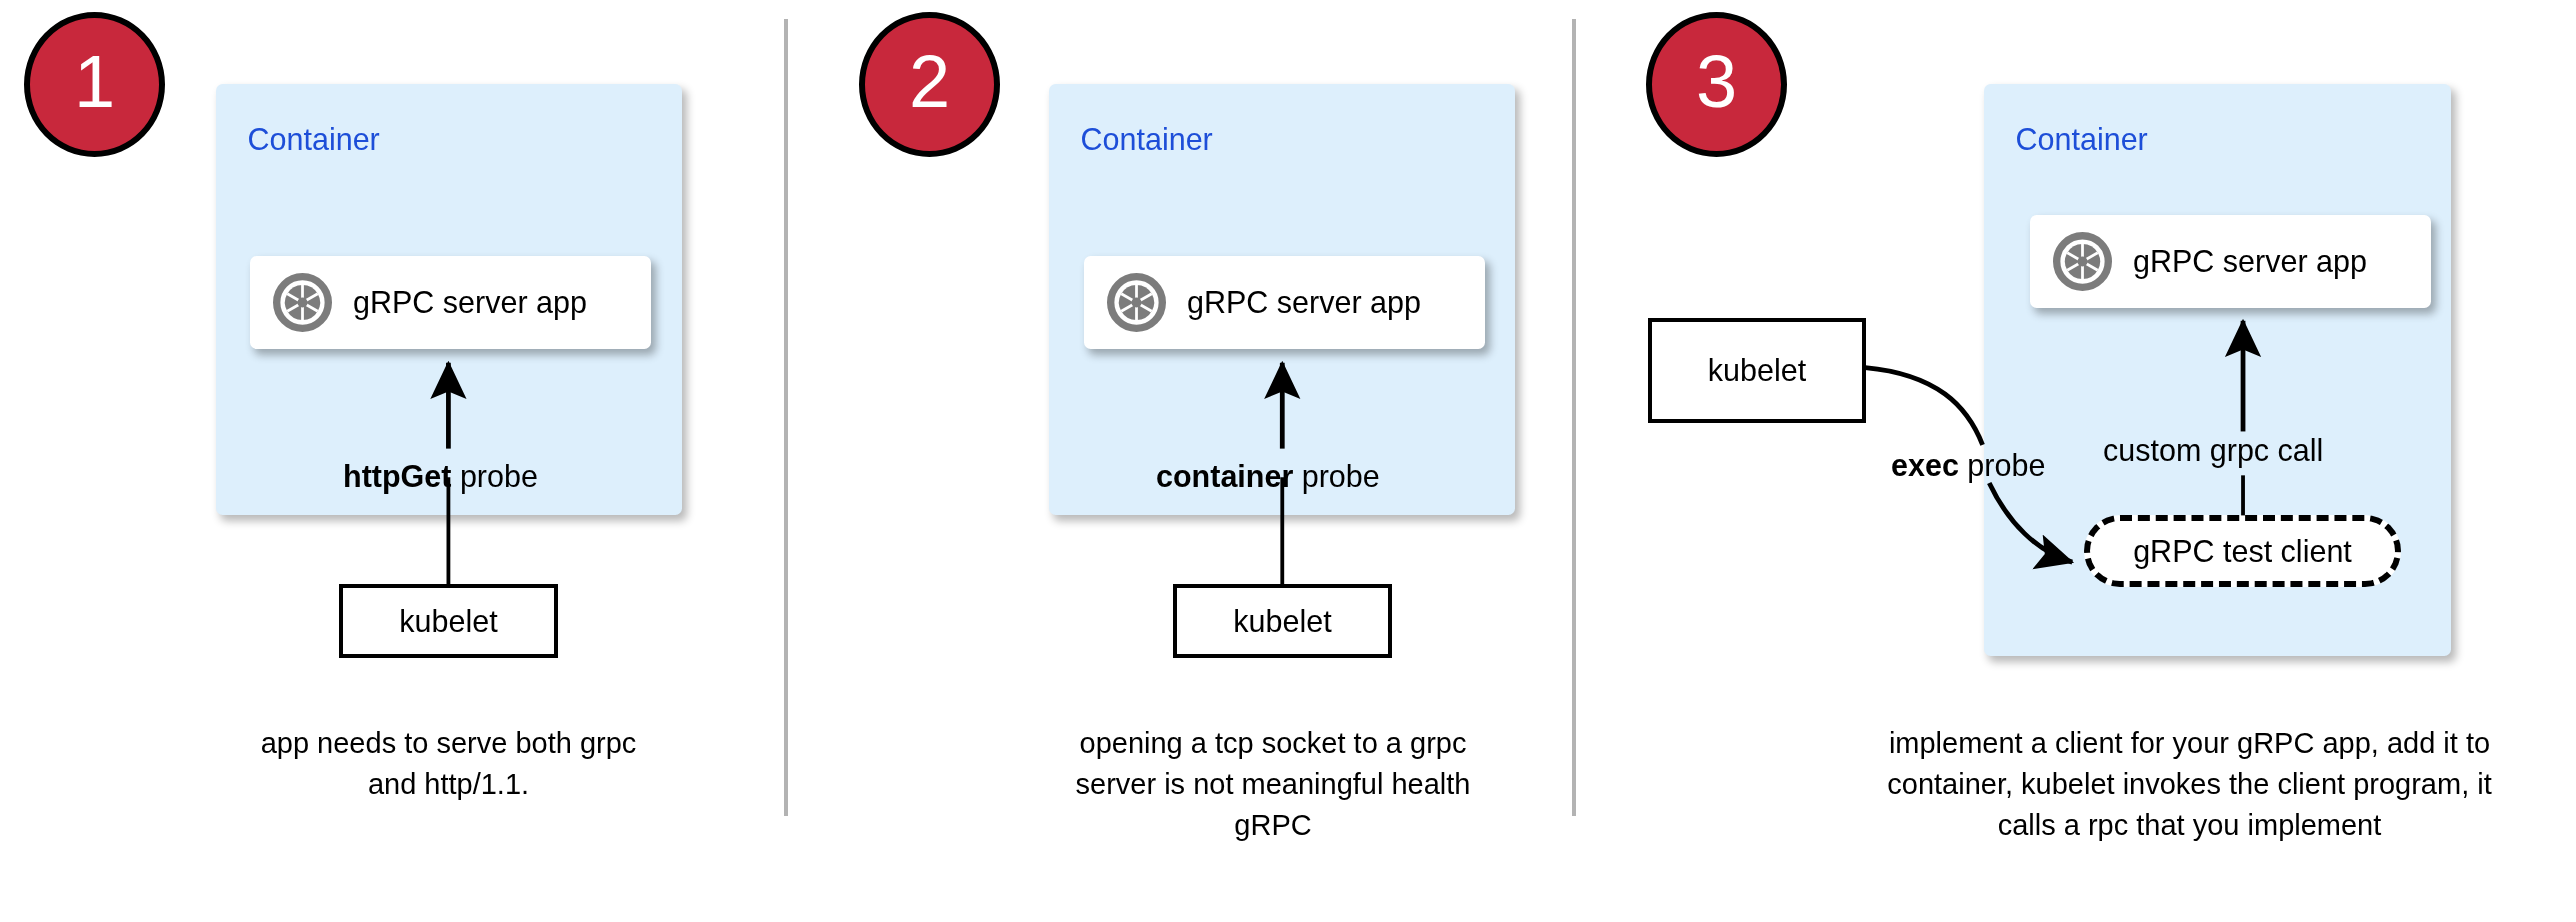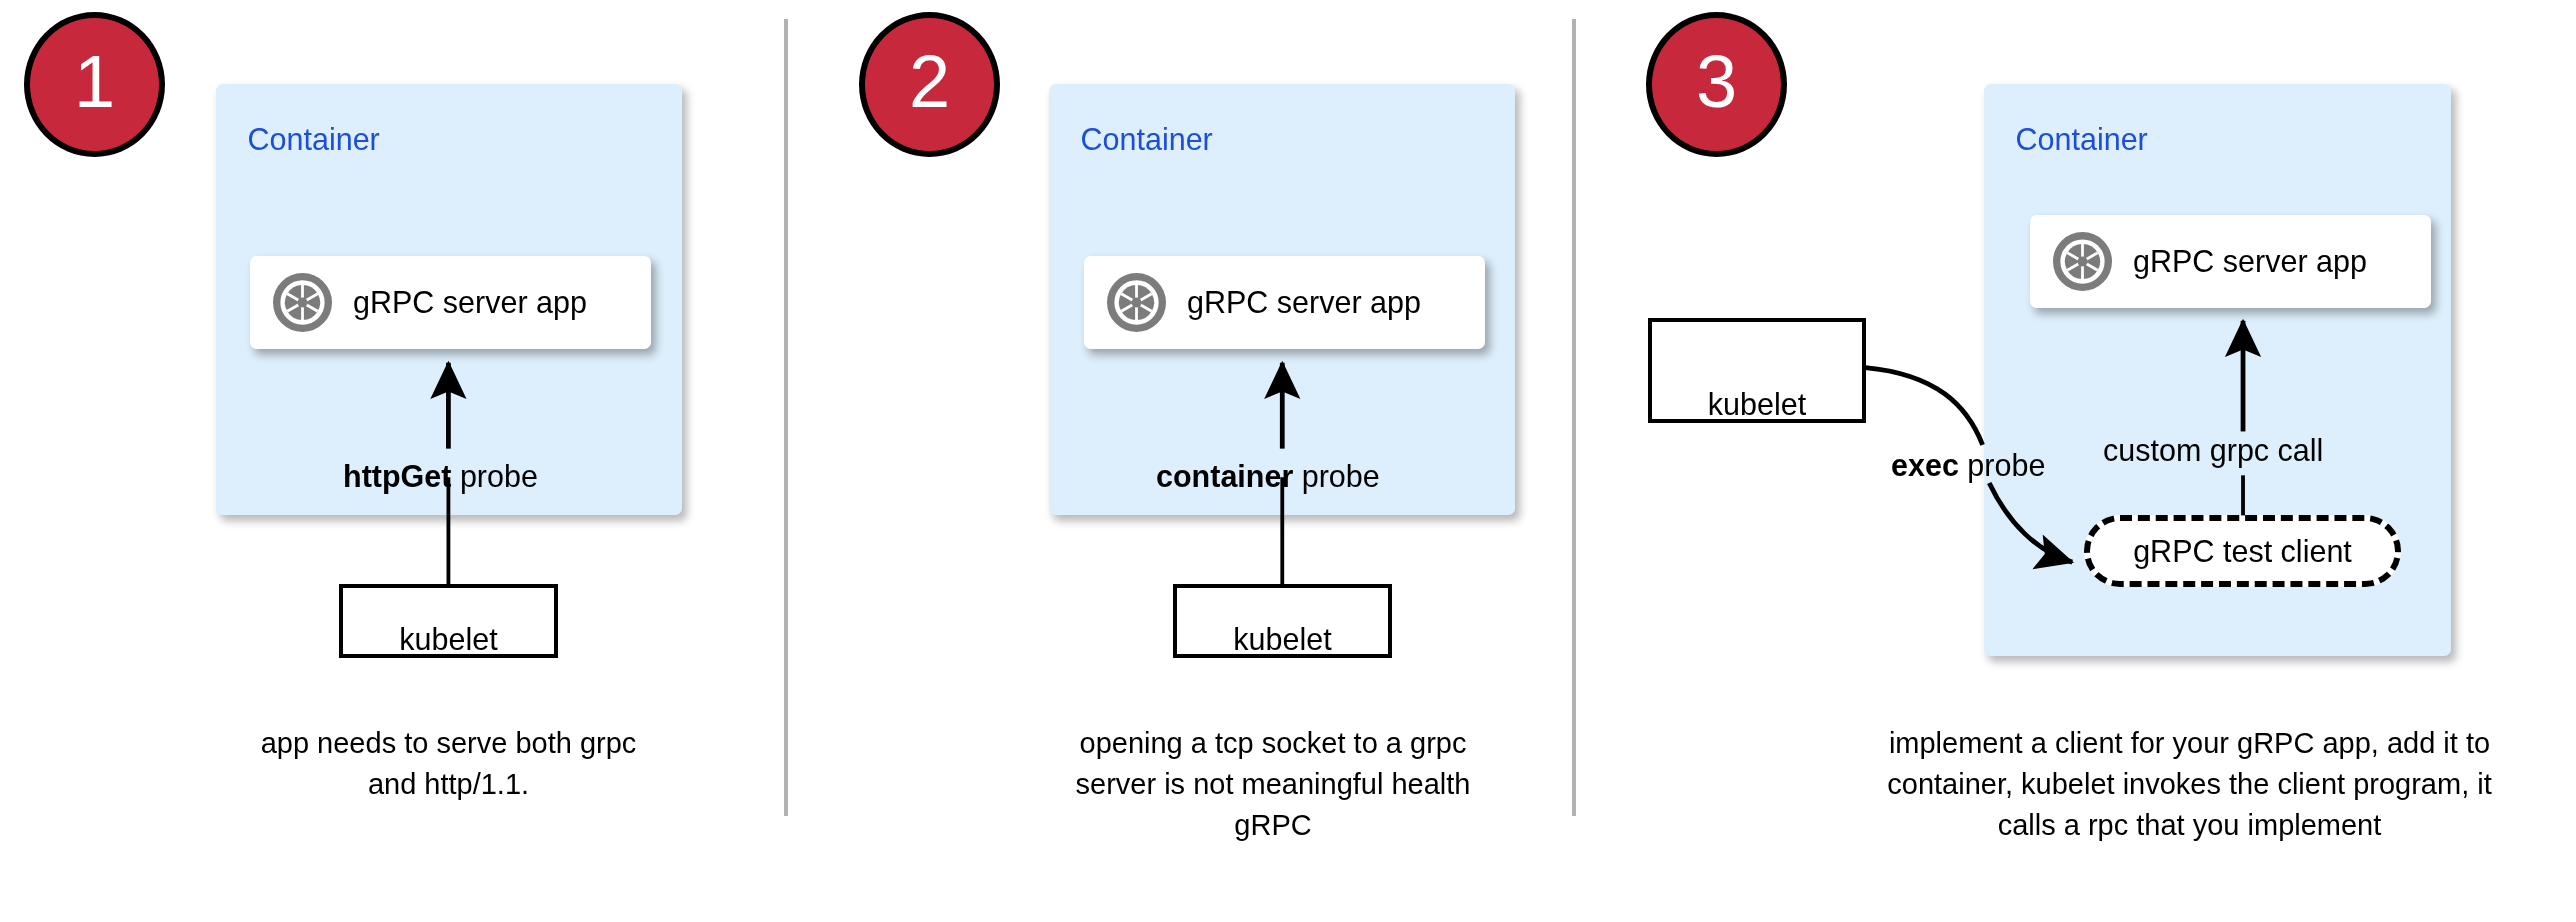--- a/index.html
+++ b/index.html
@@ -93,21 +93,21 @@
     color: #000000;
   }
 
   
   .plain-box {
     position: absolute;
     background: #ffffff;
     border: 4.8px solid #000000;
     box-sizing: border-box;
     display: flex;
-    align-items: flex-end;
+    align-items: center;
     justify-content: center;
   }
   .plain-box span {
     font-size: 30.5px;
     line-height: 1;
     white-space: nowrap;
   }
 
   
   .dashed-box {

